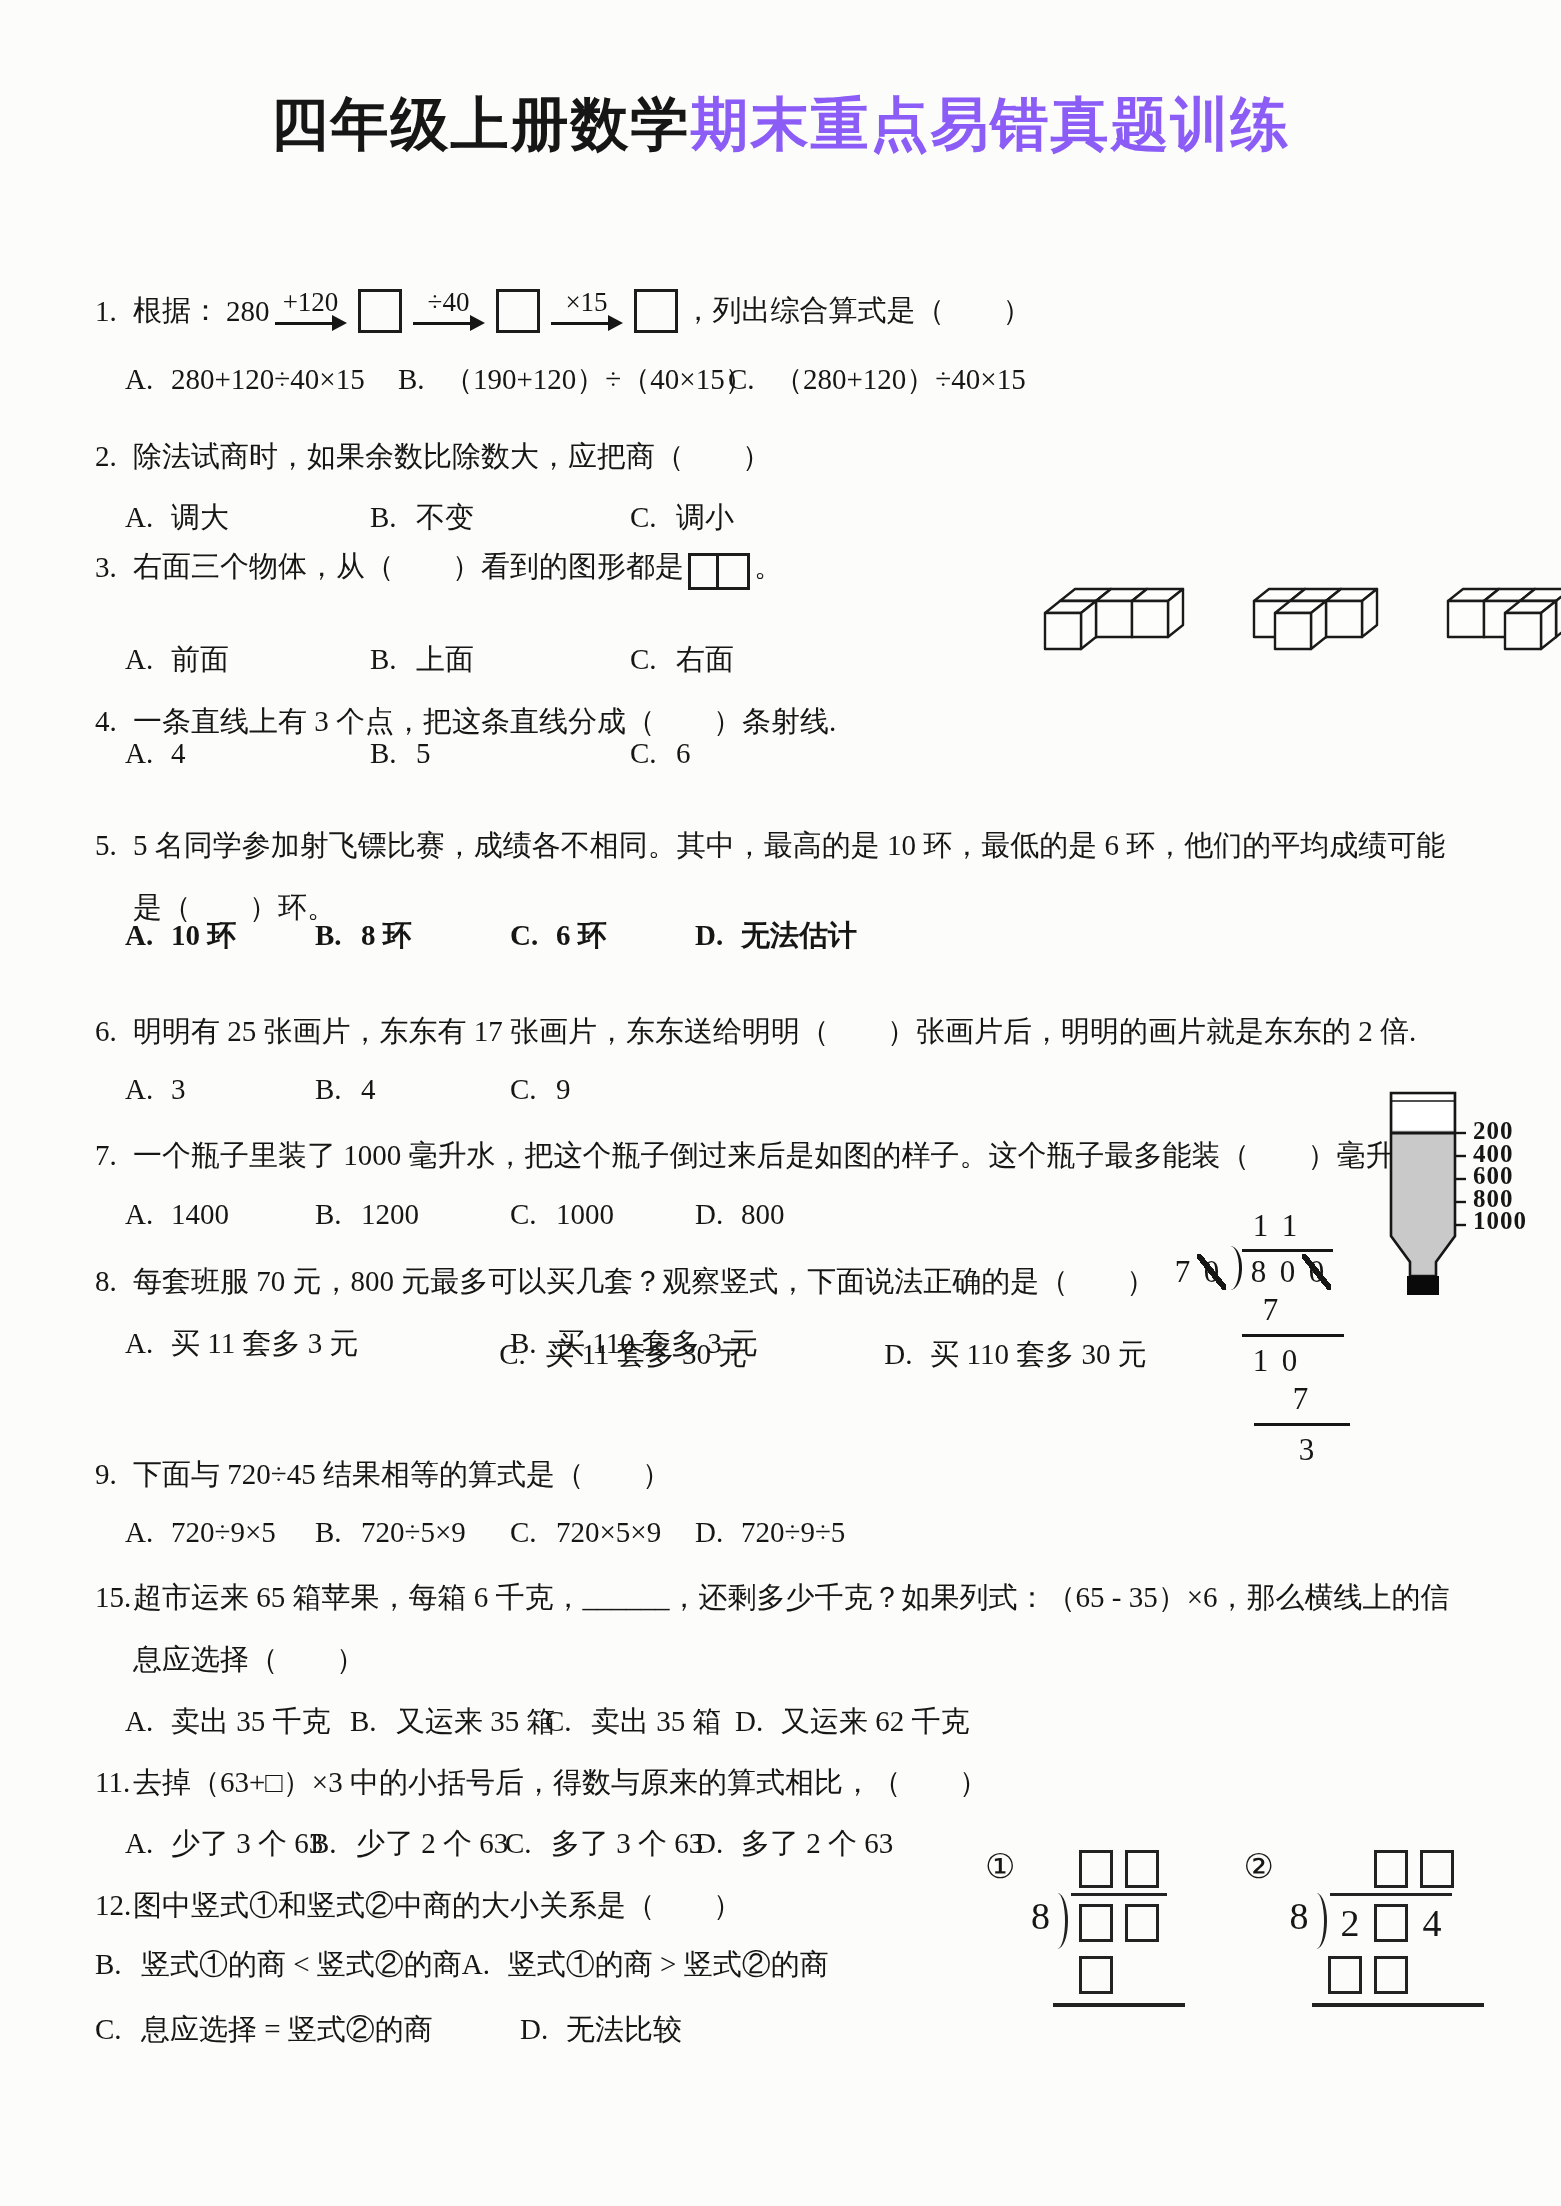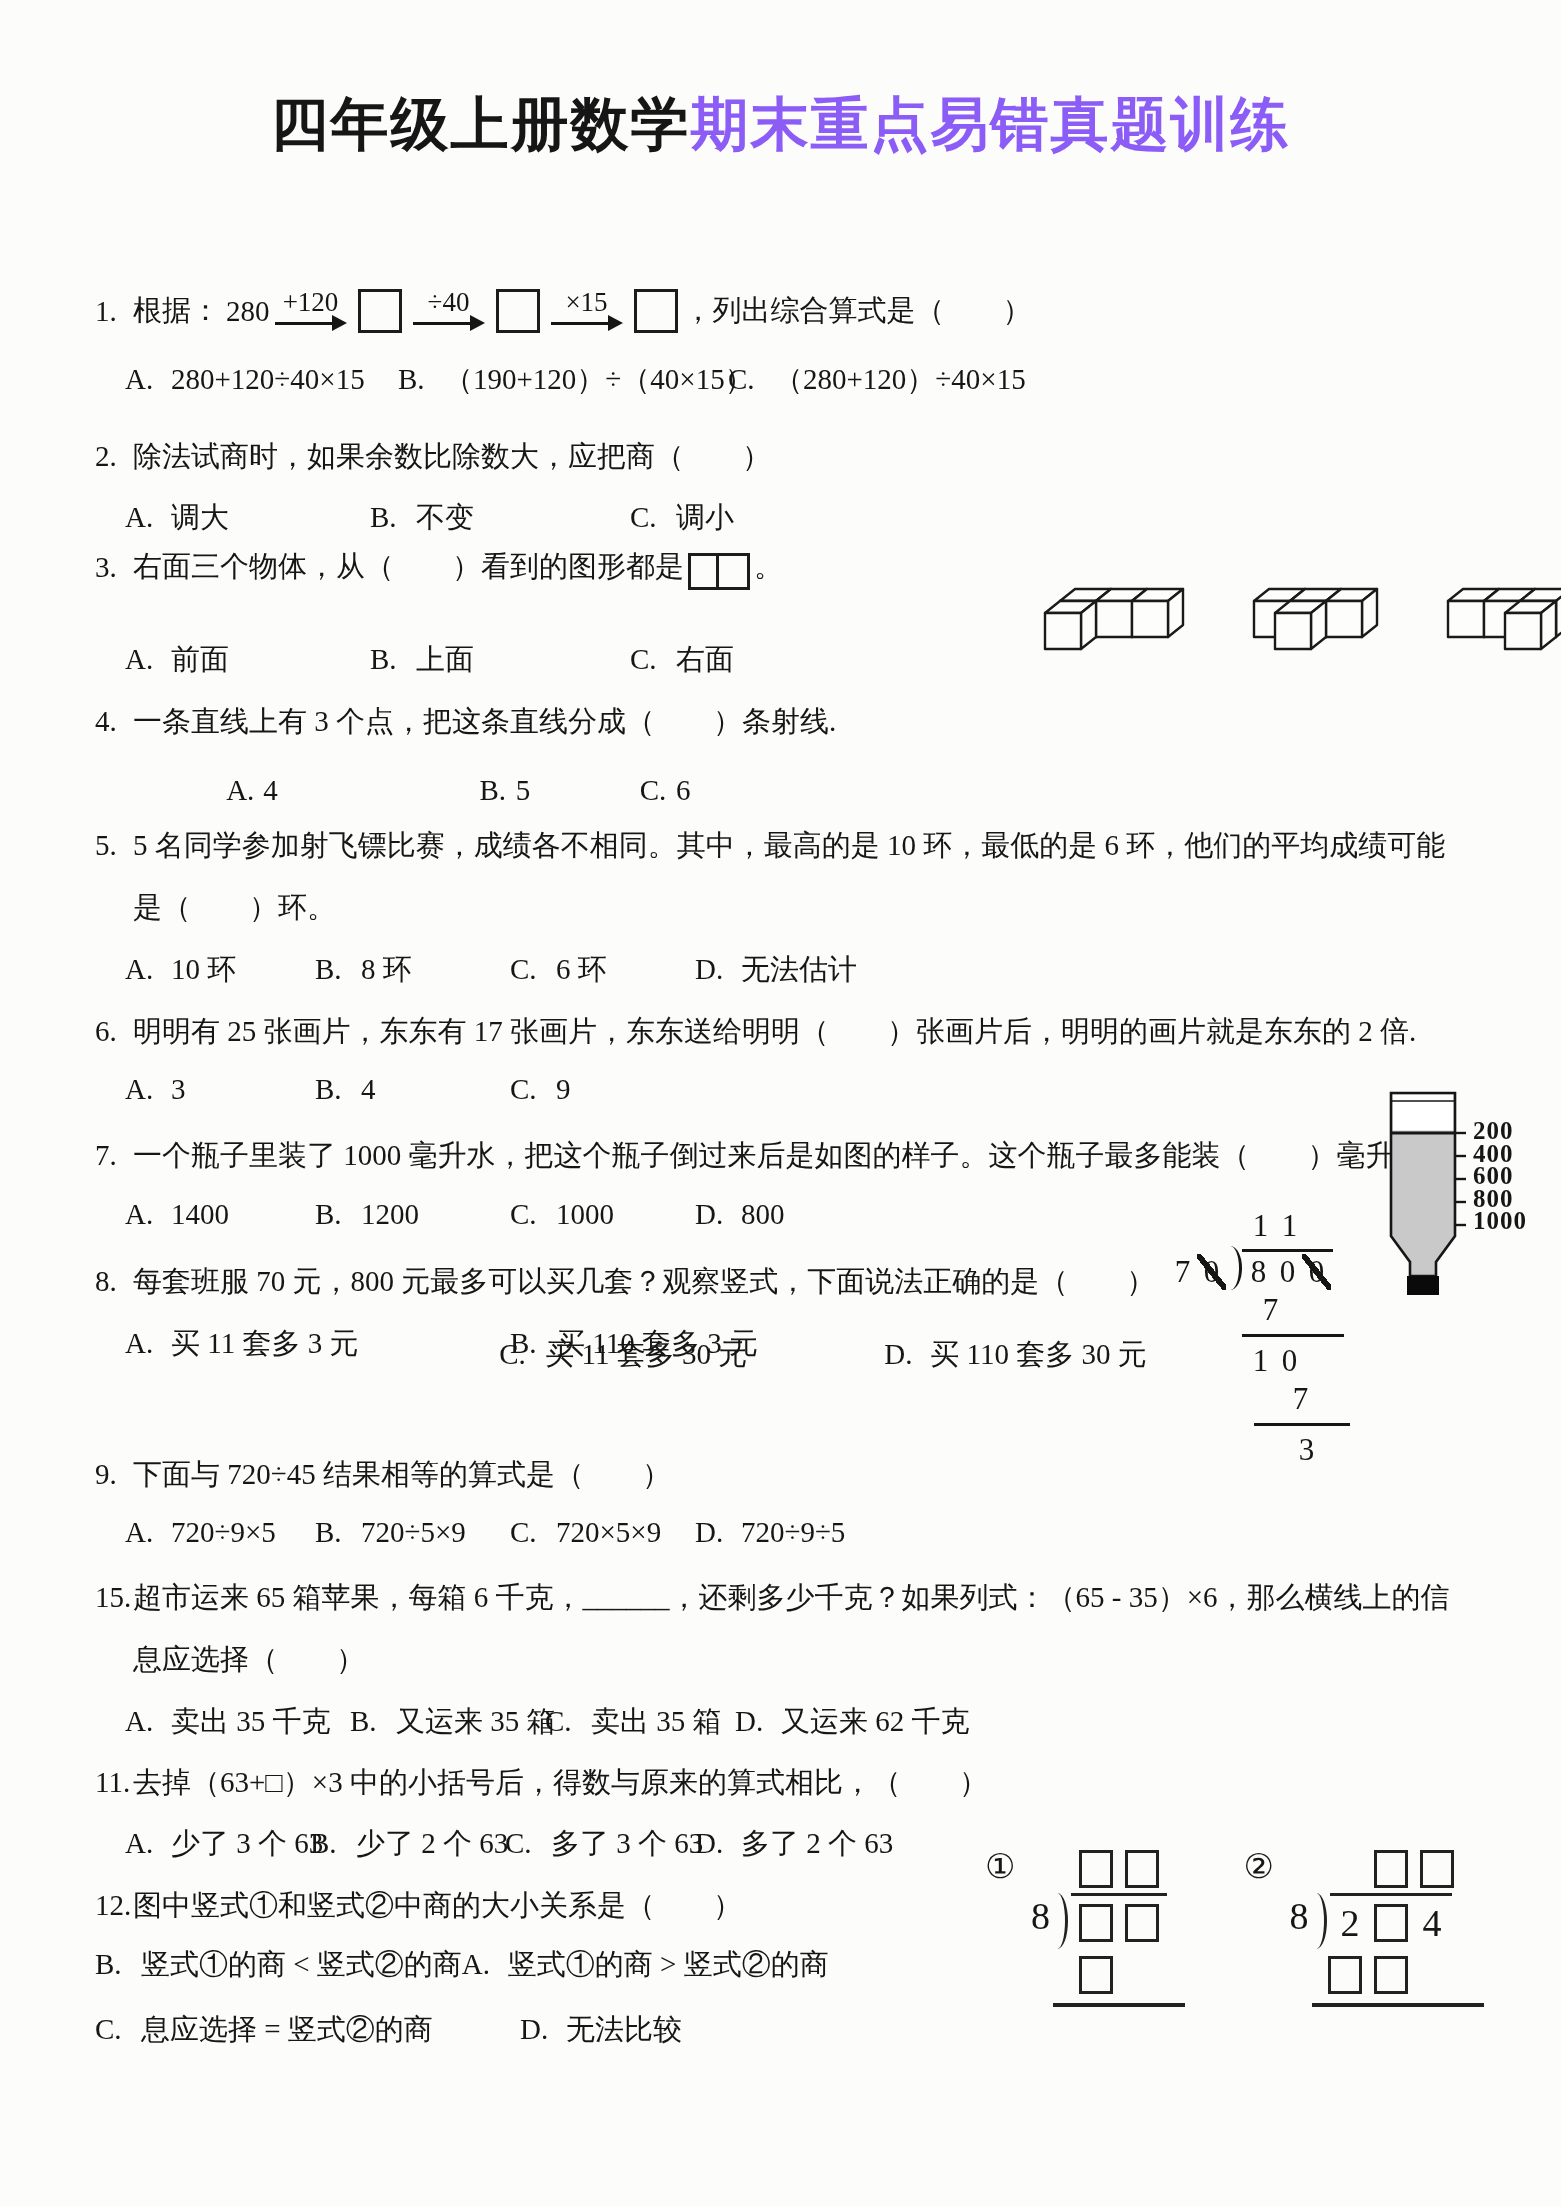--- a/index.html
+++ b/index.html
@@ -182,34 +182,34 @@
           <path d="M111 27 l15 -12 v36 l-15 12 Z"></path>
           <path d="M75 27 h36 v36 h-36 Z"></path>
       </g>
     </svg>
   </div>
 
   <div class="row" style="top:702px;">
     <span class="qnum">4.</span>
     <span>一条直线上有 3 个点，把这条直线分成（　　）条射线.</span>
   </div>
-  <div class="row opts" style="top:774px;text-align:center;">
+  <div class="row opts" style="top:737px;">
     <span class="opt" style="width:245px;"><span class="ol">A.</span><span>4</span></span>
     <span class="opt" style="width:260px;"><span class="ol">B.</span><span>5</span></span>
     <span class="opt"><span class="ol">C.</span><span>6</span></span>
   </div>
 
   <div class="row" style="top:826px;">
     <span class="qnum">5.</span>
     <span>5 名同学参加射飞镖比赛，成绩各不相同。其中，最高的是 10 环，最低的是 6 环，他们的平均成绩可能</span>
   </div>
   <div class="row" style="top:888px; padding-left:38px;">
     <span>是（　　）环。</span>
   </div>
-  <div class="row opts" style="top:950px;">
+  <div class="row opts" style="top:916px;font-weight:bold;">
     <span class="opt" style="width:190px;"><span class="ol">A.</span><span>10 环</span></span>
     <span class="opt" style="width:195px;"><span class="ol">B.</span><span>8 环</span></span>
     <span class="opt" style="width:185px;"><span class="ol">C.</span><span>6 环</span></span>
     <span class="opt"><span class="ol">D.</span><span>无法估计</span></span>
   </div>
 
   <div class="row" style="top:1012px;">
     <span class="qnum">6.</span>
     <span>明明有 25 张画片，东东有 17 张画片，东东送给明明（　　）张画片后，明明的画片就是东东的 2 倍.</span>
   </div>

